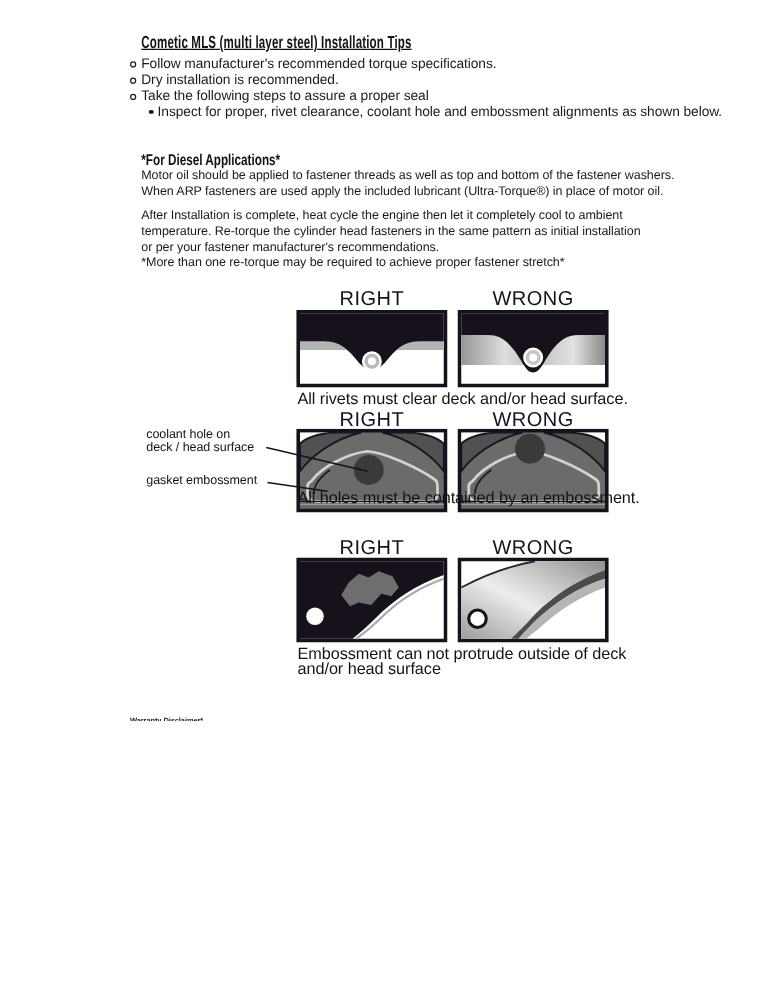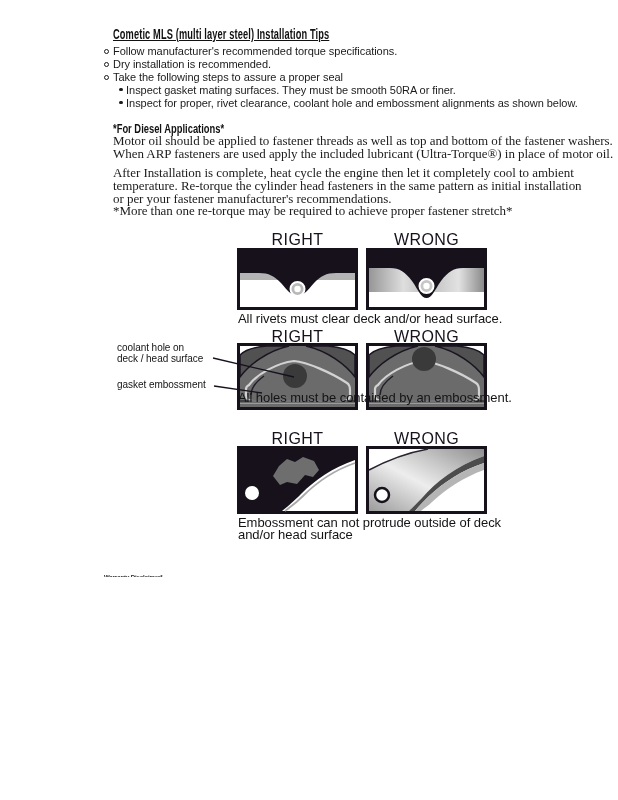--- a/index.html
+++ b/index.html
@@ -30,21 +30,21 @@
   .b-marker{flex:0 0 auto;width:3px;height:3px;border:1px solid #1b1b1b;border-radius:50%;margin:2.5px 4px 0 0;}
   .sb-marker{flex:0 0 auto;width:3.6px;height:3.6px;background:#1b1b1b;border-radius:50%;margin:2.5px 3.5px 0 0;}
   .sub{margin-left:15px;}
 
   
   .diesel-head-wrap{left:113px;top:119px;}
   .diesel-head{
     display:inline-block;font-size:12.5px;font-weight:bold;
     transform:scaleX(0.75);transform-origin:left center;white-space:nowrap;color:#111;
   }
-  .para{font-size:13px;line-height:13px;letter-spacing:-.05px;white-space:pre-line;font-family:Liberation Serif, serif;}
+  .para{font-size:10px;line-height:13px;letter-spacing:-.05px;white-space:pre-line;}
   .p1{left:113px;top:134px;}
   .p2{left:113px;top:166px;}
   .p3{left:113px;top:204px;white-space:nowrap;}
 
   
   .dlabel{width:121px;text-align:center;font-size:16px;letter-spacing:.4px;color:#17111c;white-space:nowrap;}
   .caption{font-size:13px;letter-spacing:-.05px;line-height:11.5px;color:#141414;white-space:pre-line;}
   .dbox{display:block;}
 
   
@@ -71,24 +71,20 @@
       <span class="b-marker"></span>
       <span>Follow manufacturer's recommended torque specifications.</span>
     </div>
     <div class="tip-row">
       <span class="b-marker"></span>
       <span>Dry installation is recommended.</span>
     </div>
     <div class="tip-row">
       <span class="b-marker"></span>
       <span>Take the following steps to assure a proper seal</span>
-    </div>
-    <div class="tip-row sub">
-      <span class="sb-marker"></span>
-      <span>Inspect gasket mating surfaces.  They must be smooth 50RA or finer.</span>
     </div>
     <div class="tip-row sub">
       <span class="sb-marker"></span>
       <span>Inspect for proper, rivet clearance, coolant hole and embossment alignments as shown below.</span>
     </div>
   </div>
 
   <div class="abs diesel-head-wrap">
     <span class="diesel-head">*For Diesel Applications*</span>
   </div>

